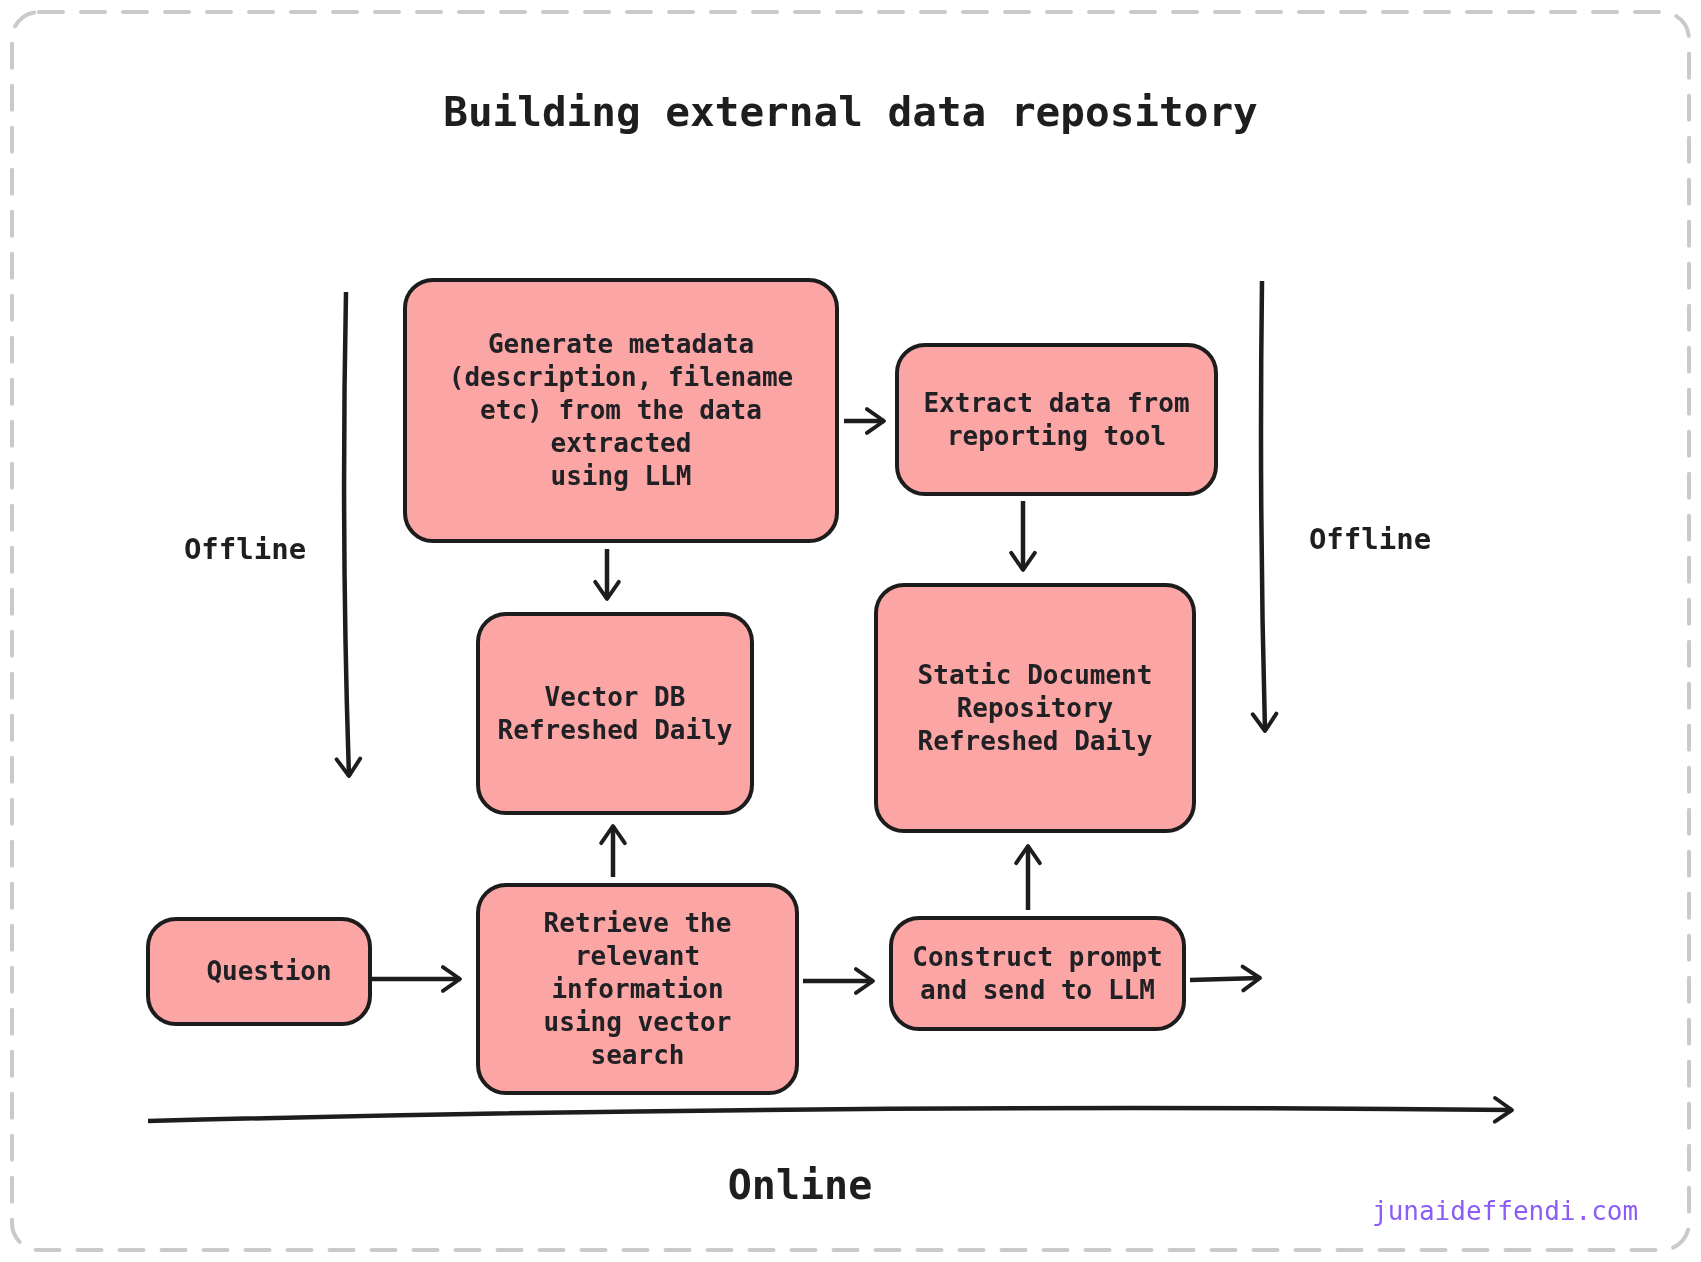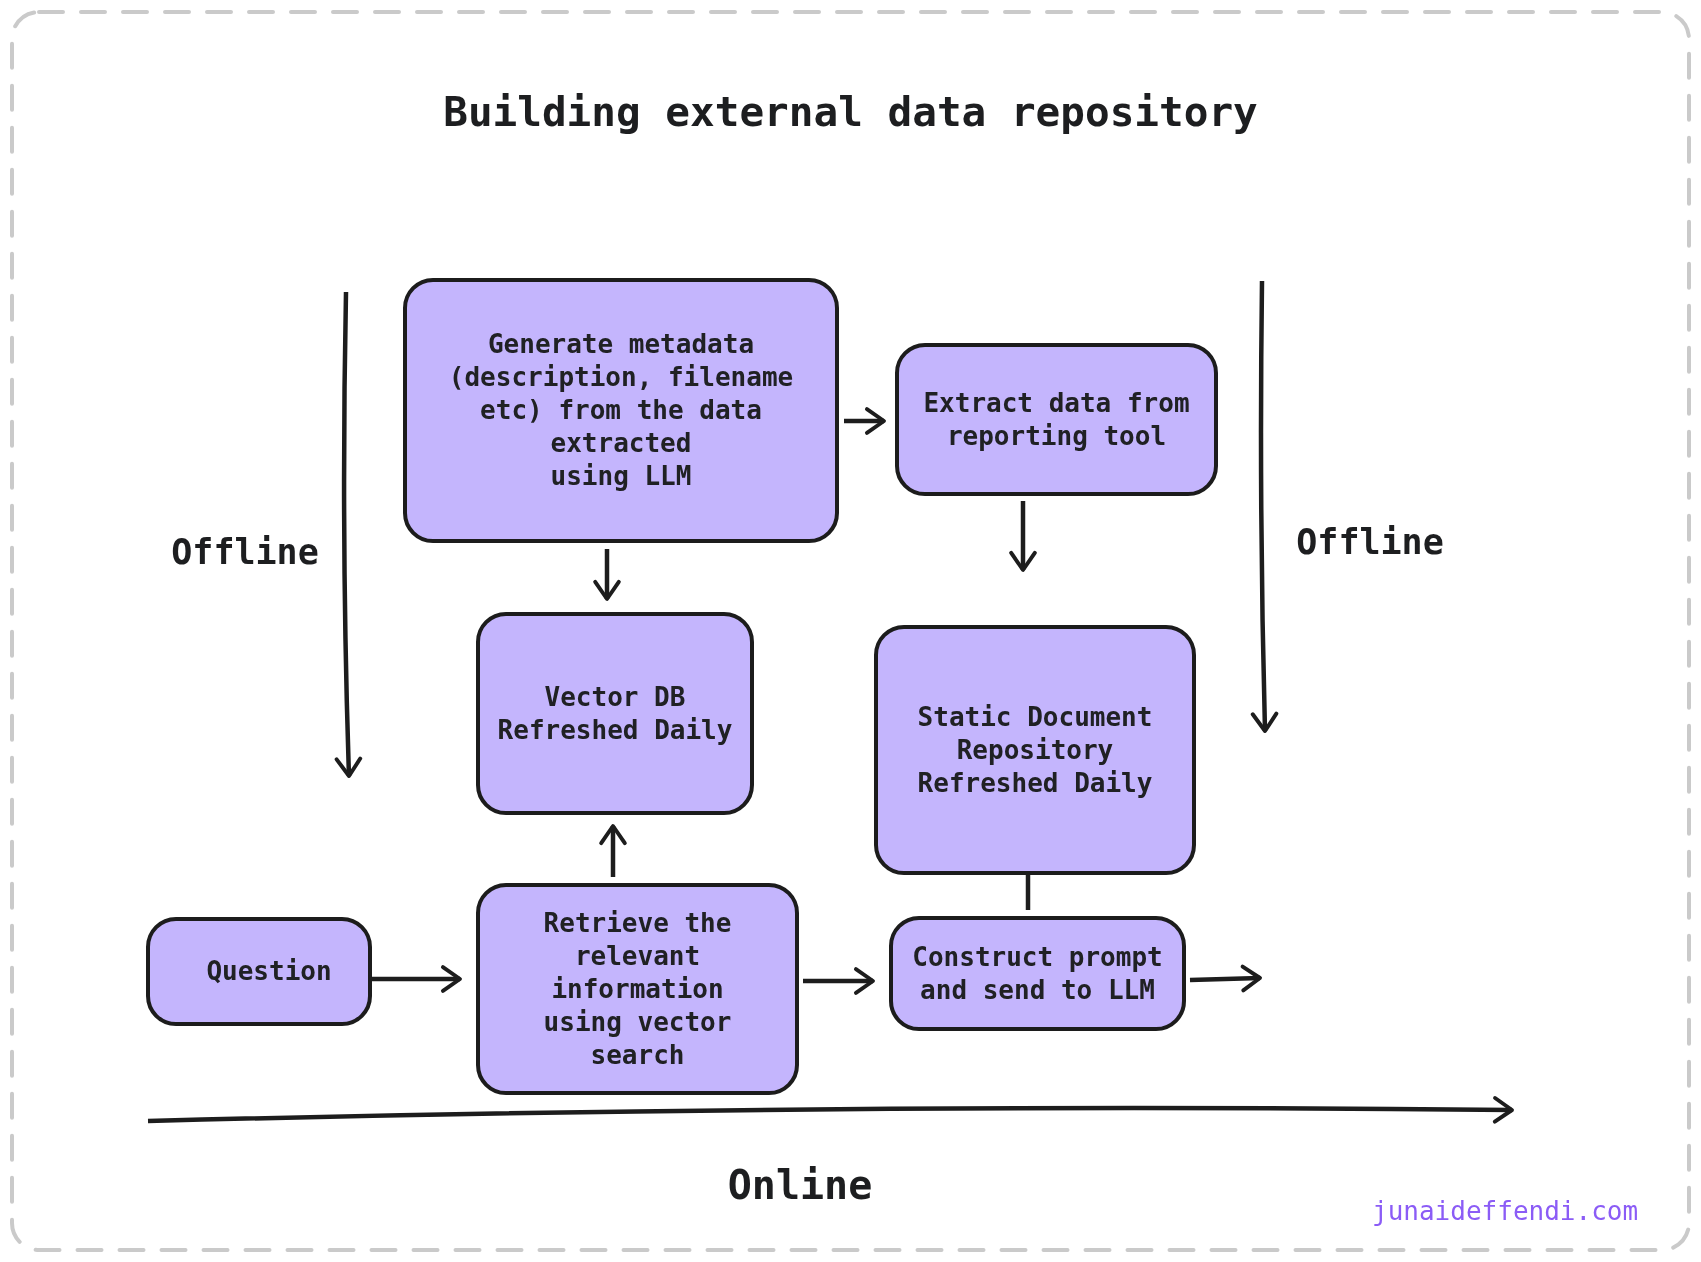--- a/index.html
+++ b/index.html
@@ -7,35 +7,35 @@
     position:relative;width:1701px;height:1262px;background:#ffffff;overflow:hidden;
     font-family:"DejaVu Sans Mono",monospace;color:#202124;
   }
   svg.layer{position:absolute;left:0;top:0;width:1701px;height:1262px;}
   .title{
     position:absolute;left:0;right:0;top:88px;text-align:center;
     font-size:41px;font-weight:700;letter-spacing:0px;color:#1d1e20;
   }
   .node{
     position:absolute;box-sizing:border-box;
-    background:#c4b5fd;border:4.5px solid #1c1c1c;border-radius:30px;
+    background:#fca5a5;border:4.5px solid #1c1c1c;border-radius:30px;
     display:flex;align-items:center;justify-content:center;
     text-align:center;white-space:pre-line;
     font-size:26px;line-height:33px;font-weight:600;color:#202124;
   }
   .n-generate {left:403px;top:278px;width:436px;height:265px;}
   .n-extract  {left:895px;top:343px;width:323px;height:153px;}
   .n-vector   {left:476px;top:612px;width:278px;height:203px;}
-  .n-static   {left:874px;top:583px;width:322px;height:250px;margin-top:42px;}
+  .n-static   {left:874px;top:583px;width:322px;height:250px;}
   .n-question {left:146px;top:917px;width:226px;height:109px;padding-left:20px;}
   .n-retrieve {left:476px;top:883px;width:323px;height:212px;}
   .n-construct{left:889px;top:916px;width:297px;height:115px;}
   .n-response {left:1275px;top:922px;width:234px;height:109px;}
   .rlabel{
-    position:absolute;text-align:center;font-size:35px;font-weight:600;color:#1d1e20;
+    position:absolute;text-align:center;font-size:29px;font-weight:600;color:#1d1e20;
   }
   .l-off-left {left:145px;top:532px;width:200px;}
   .l-off-right{left:1270px;top:522px;width:200px;}
   .l-online   {left:700px;top:1162px;width:200px;font-size:40px;}
   .watermark{
     position:absolute;left:1372px;top:1196px;font-size:26px;font-weight:400;color:#8b5cf6;
   }
 </style>
 </head>
 <body>

